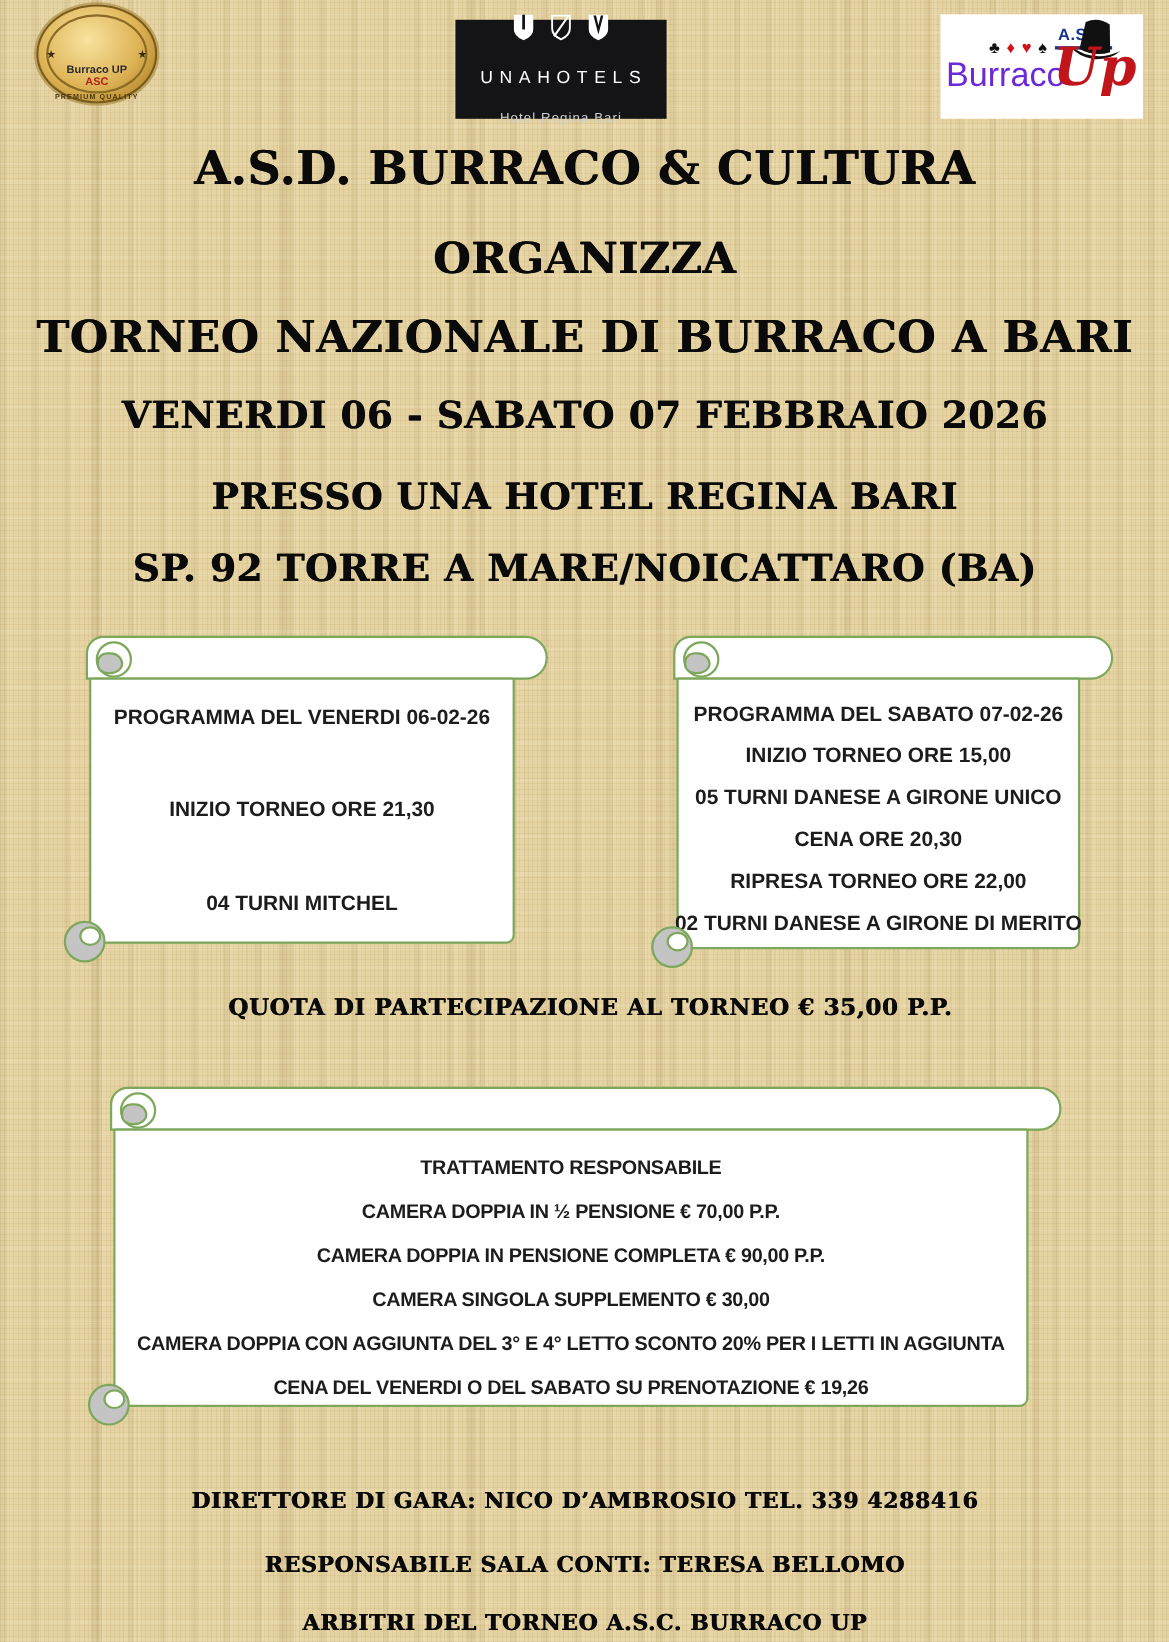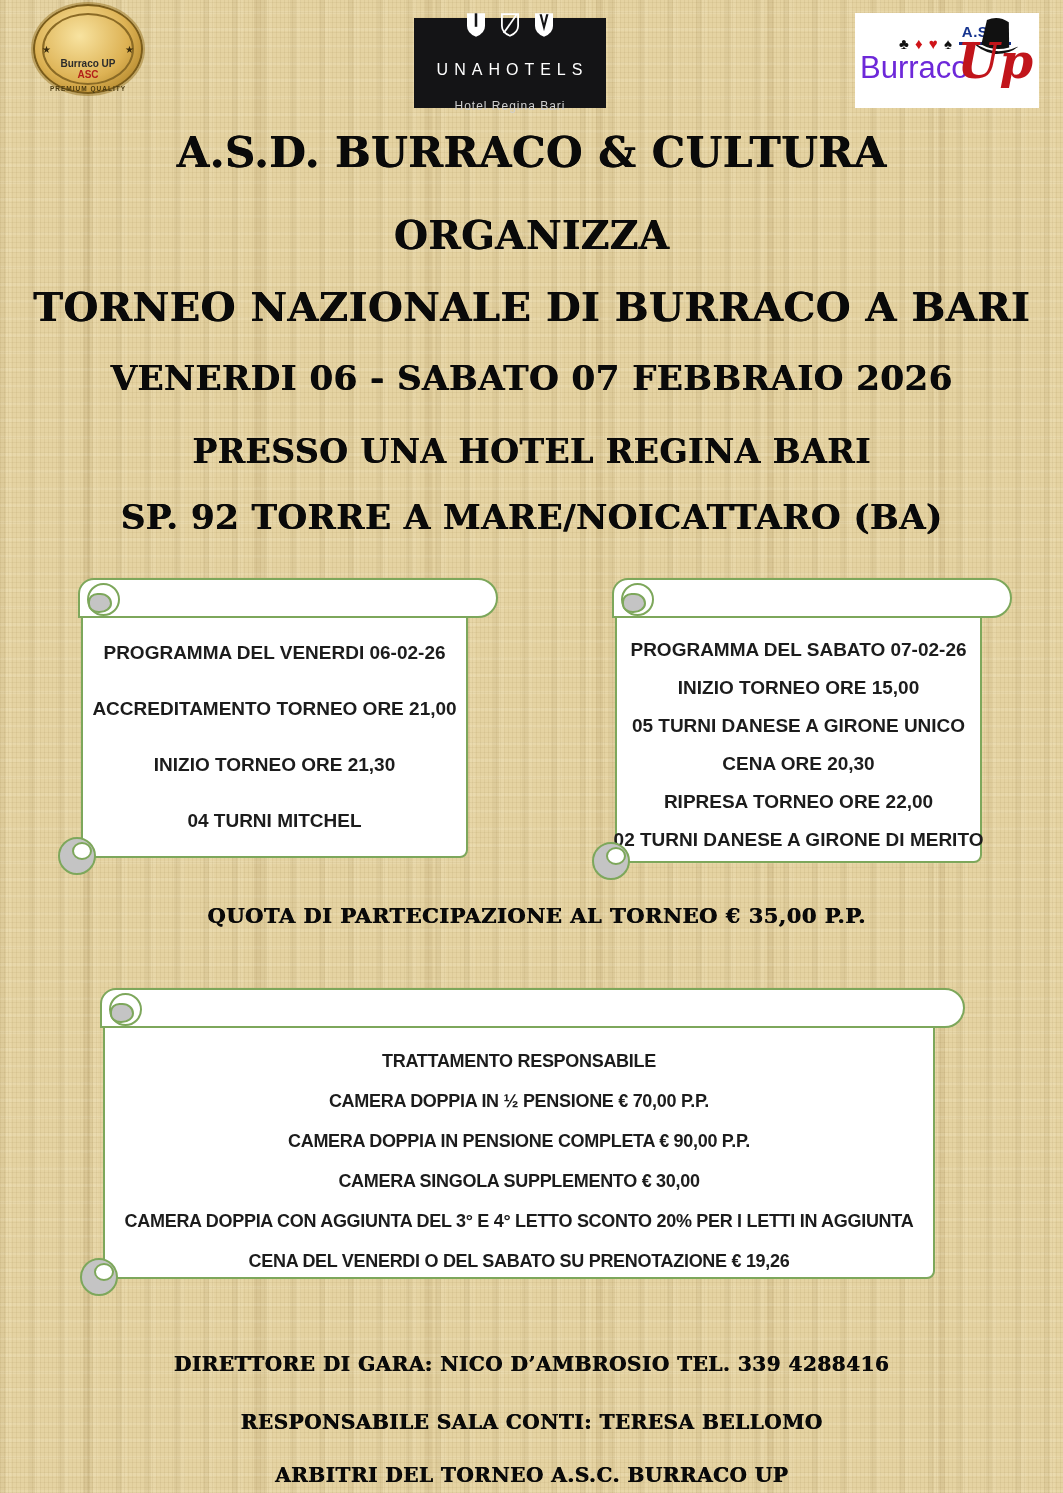--- a/index.html
+++ b/index.html
@@ -165,21 +165,20 @@
   <div class="ornate" style="top:212px;font-size:39px;">ORGANIZZA</div>
   <div class="ornate" style="top:283px;font-size:40px;">TORNEO NAZIONALE DI BURRACO A BARI</div>
   <div class="ornate" style="top:358px;font-size:34px;">VENERDI 06 - SABATO 07 FEBBRAIO 2026</div>
   <div class="ornate" style="top:432px;font-size:33px;">PRESSO UNA HOTEL REGINA BARI</div>
   <div class="ornate" style="top:497px;font-size:34px;">SP. 92 TORRE A MARE/NOICATTARO (BA)</div>
 
   <div class="scroll fri" style="left:78px;top:578px;width:420px;height:292px;">
     <div class="band"></div>
     <div class="sbody">
       <div class="line">PROGRAMMA DEL VENERDI 06-02-26</div>
-      <div class="line">ACCREDITAMENTO TORNEO ORE 21,00</div>
       <div class="line">INIZIO TORNEO ORE 21,30</div>
       <div class="line">04 TURNI MITCHEL</div>
     </div>
     <div class="curl-top"></div>
     <div class="curl-bottom"></div>
   </div>
 
   <div class="scroll sat" style="left:612px;top:578px;width:400px;height:297px;">
     <div class="band"></div>
     <div class="sbody">

